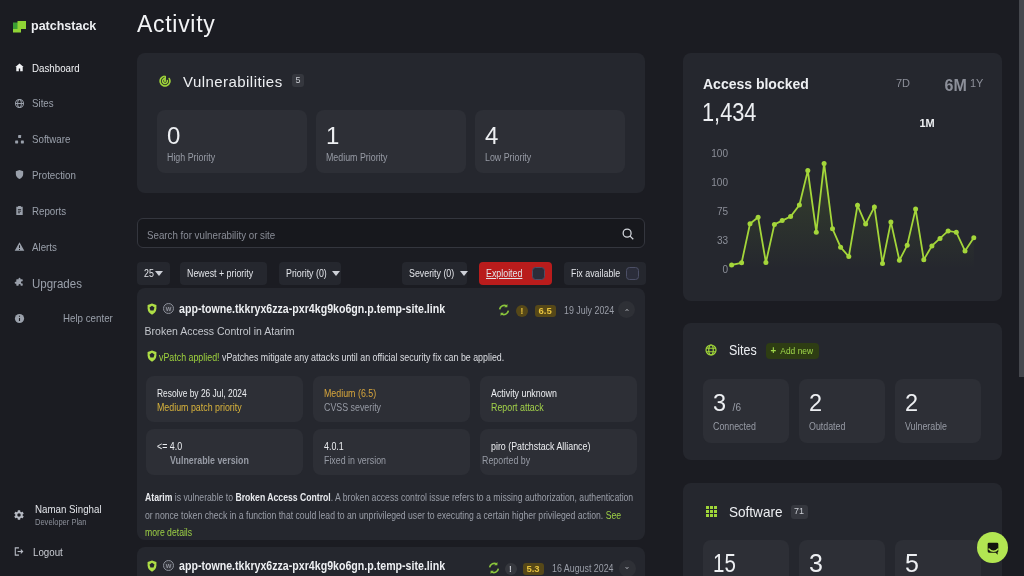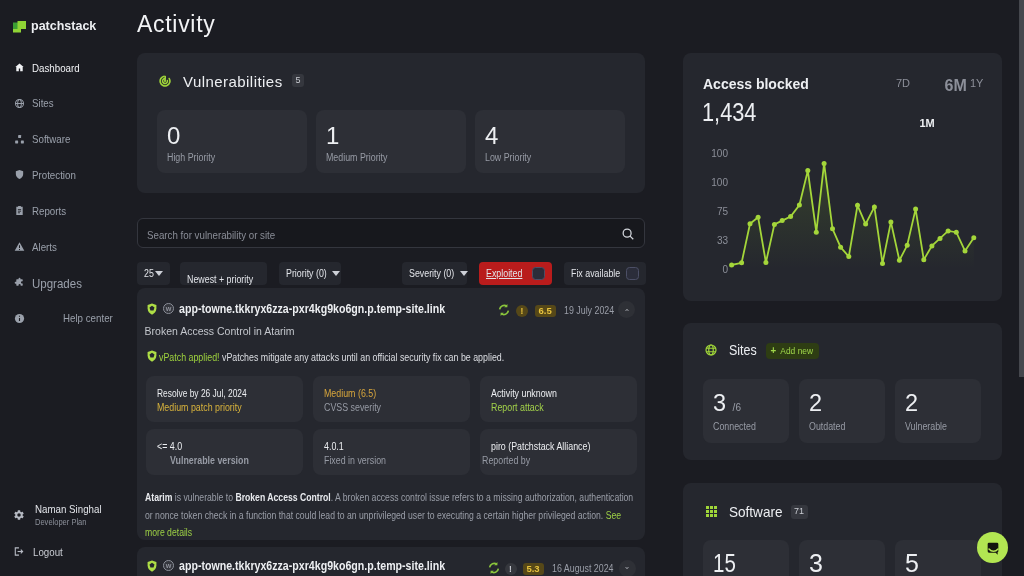--- a/index.html
+++ b/index.html
@@ -106,21 +106,21 @@
 </svg>
 
 <div id="chips">
     <div class="abs" style="left:137px;top:262px;width:33px;height:23px;background:#25272e;border-radius:4px;display:flex;align-items:center;padding:0 7px;font-size:10px;color:#e2e4e9;">
       <span class="cx" style="flex:0 0 auto;">25</span>
       <span style="flex:1"></span>
       <svg width="8" height="5" viewBox="0 0 10 6" fill="#cdd0d7" style="flex:0 0 auto;">
         <path d="M0 0h10L5 6z"></path>
       </svg>
     </div>
-    <div class="abs" style="left:179.5px;top:262px;width:87.5px;height:23px;background:#25272e;border-radius:4px;display:flex;align-items:flex-end;padding:0 7px;font-size:10px;color:#e2e4e9;gap:11px;">
+    <div class="abs" style="left:179.5px;top:262px;width:87.5px;height:23px;background:#25272e;border-radius:4px;display:flex;align-items:center;padding:0 7px;font-size:10px;color:#e2e4e9;gap:11px;">
       <span class="cx" style="flex:0 0 auto;">Newest + priority</span>
       <span style="flex:1"></span>
       <svg width="8" height="5" viewBox="0 0 10 6" fill="#cdd0d7" style="flex:0 0 auto;">
         <path d="M0 0h10L5 6z"></path>
       </svg>
     </div>
     <div class="abs" style="left:278.5px;top:262px;width:62.5px;height:23px;background:#25272e;border-radius:4px;display:flex;align-items:center;padding:0 7px;font-size:10px;color:#e2e4e9;">
       <span class="cx" style="flex:0 0 auto;">Priority (0)</span>
       <span style="flex:1"></span>
       <svg width="8" height="5" viewBox="0 0 10 6" fill="#cdd0d7" style="flex:0 0 auto;">

